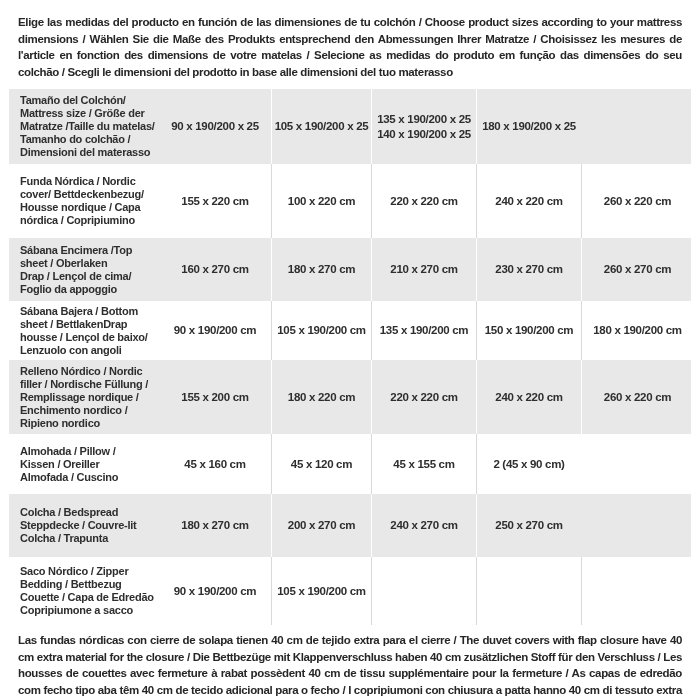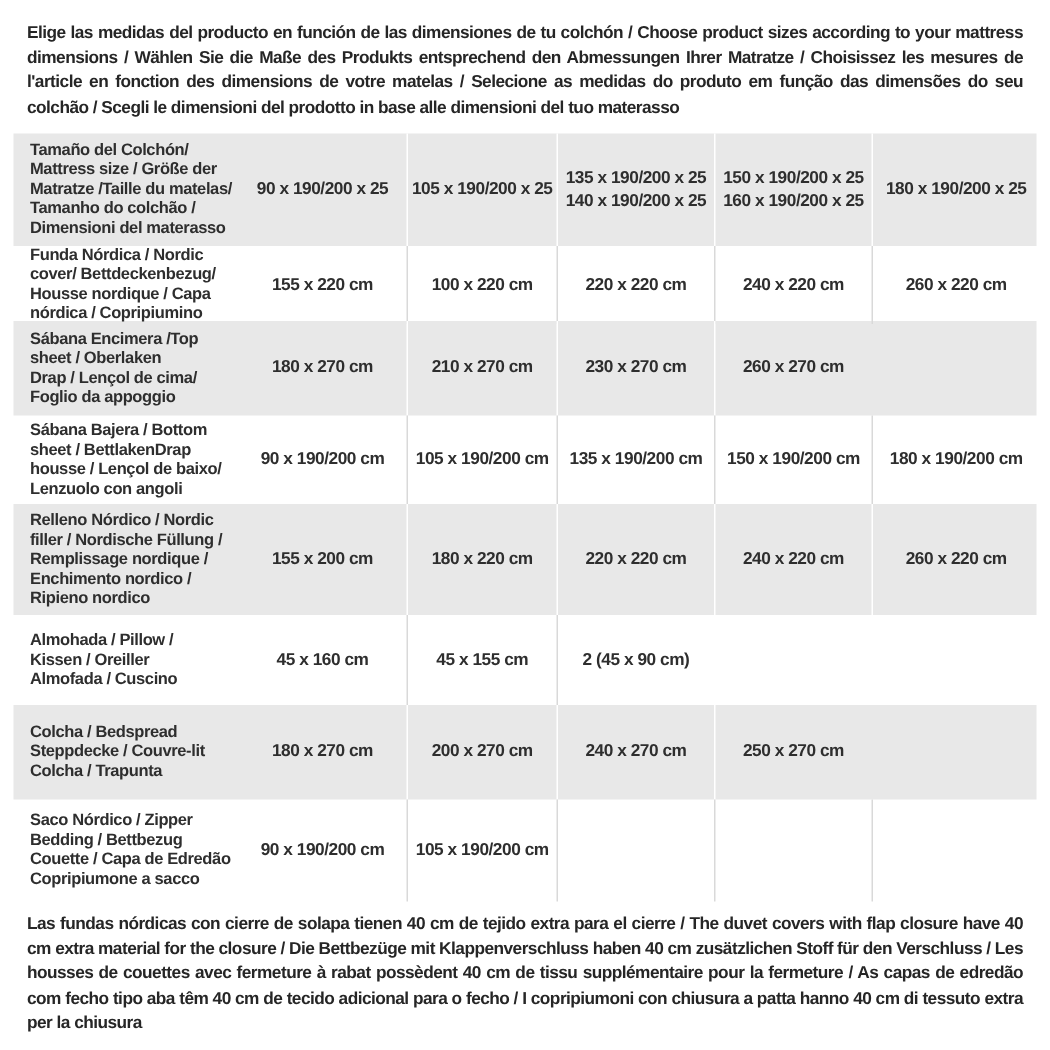--- a/index.html
+++ b/index.html
@@ -21,21 +21,21 @@
   }
 
   .size-table { margin:9px 9px 0 9px; }
 
   .row {
     display:grid;
     grid-template-columns:150px 112px 100px 105px 105px 112px;
   }
   .row:nth-child(odd) { background:#e8e8e8; }
   .row:nth-child(1){height:75px}
-  .row:nth-child(2){height:50px}
+  .row:nth-child(2){height:74px}
   .row:nth-child(3){height:63px}
   .row:nth-child(4){height:59px}
   .row:nth-child(5){height:74px}
   .row:nth-child(6){height:60px}
   .row:nth-child(7){height:63px}
   .row:nth-child(8){height:68px}
 
   .cell { display:flex; align-items:center; white-space:pre-line; }
   .label {
     padding-left:11px; padding-right:4px;
@@ -72,42 +72,41 @@
     <div class="row">
       <div class="cell label">Tamaño del Colchón/
 Mattress size / Größe der
 Matratze /Taille du matelas/
 Tamanho do colchão /
 Dimensioni del materasso</div>
       <div class="cell val">90 x 190/200 x 25</div>
       <div class="cell val">105 x 190/200 x 25</div>
       <div class="cell val">135 x 190/200 x 25
 140 x 190/200 x 25</div>
-      <div class="cell val">150 x 190/200 x 25
-160 x 190/200 x 25</div>
       <div class="cell val">180 x 190/200 x 25</div>
     </div>
 
     <div class="row">
       <div class="cell label">Funda Nórdica /  Nordic
 cover/ Bettdeckenbezug/
 Housse nordique  / Capa
 nórdica / Copripiumino</div>
       <div class="cell val">155 x 220 cm</div>
       <div class="cell val">100 x 220 cm</div>
       <div class="cell val">220 x 220 cm</div>
       <div class="cell val">240 x 220 cm</div>
       <div class="cell val">260 x 220 cm</div>
     </div>
 
     <div class="row">
       <div class="cell label">Sábana Encimera /Top
 sheet / Oberlaken
 Drap / Lençol de cima/
 Foglio da appoggio</div>
+      <div class="cell val">160 x 270 cm</div>
       <div class="cell val">180 x 270 cm</div>
       <div class="cell val">210 x 270 cm</div>
       <div class="cell val">230 x 270 cm</div>
       <div class="cell val">260 x 270 cm</div>
     </div>
 
     <div class="row">
       <div class="cell label">Sábana Bajera / Bottom
 sheet / BettlakenDrap
 housse / Lençol de baixo/
@@ -130,20 +129,21 @@
       <div class="cell val">220 x 220 cm</div>
       <div class="cell val">240 x 220 cm</div>
       <div class="cell val">260 x 220 cm</div>
     </div>
 
     <div class="row">
       <div class="cell label">Almohada  / Pillow /
 Kissen / Oreiller
 Almofada / Cuscino</div>
       <div class="cell val">45 x 160 cm</div>
+      <div class="cell val">45 x 120 cm</div>
       <div class="cell val">45 x 155 cm</div>
       <div class="cell val">2 (45 x 90 cm)</div>
     </div>
 
     <div class="row">
       <div class="cell label">Colcha / Bedspread
 Steppdecke / Couvre-lit
 Colcha / Trapunta</div>
       <div class="cell val">180 x 270 cm</div>
       <div class="cell val">200 x 270 cm</div>

